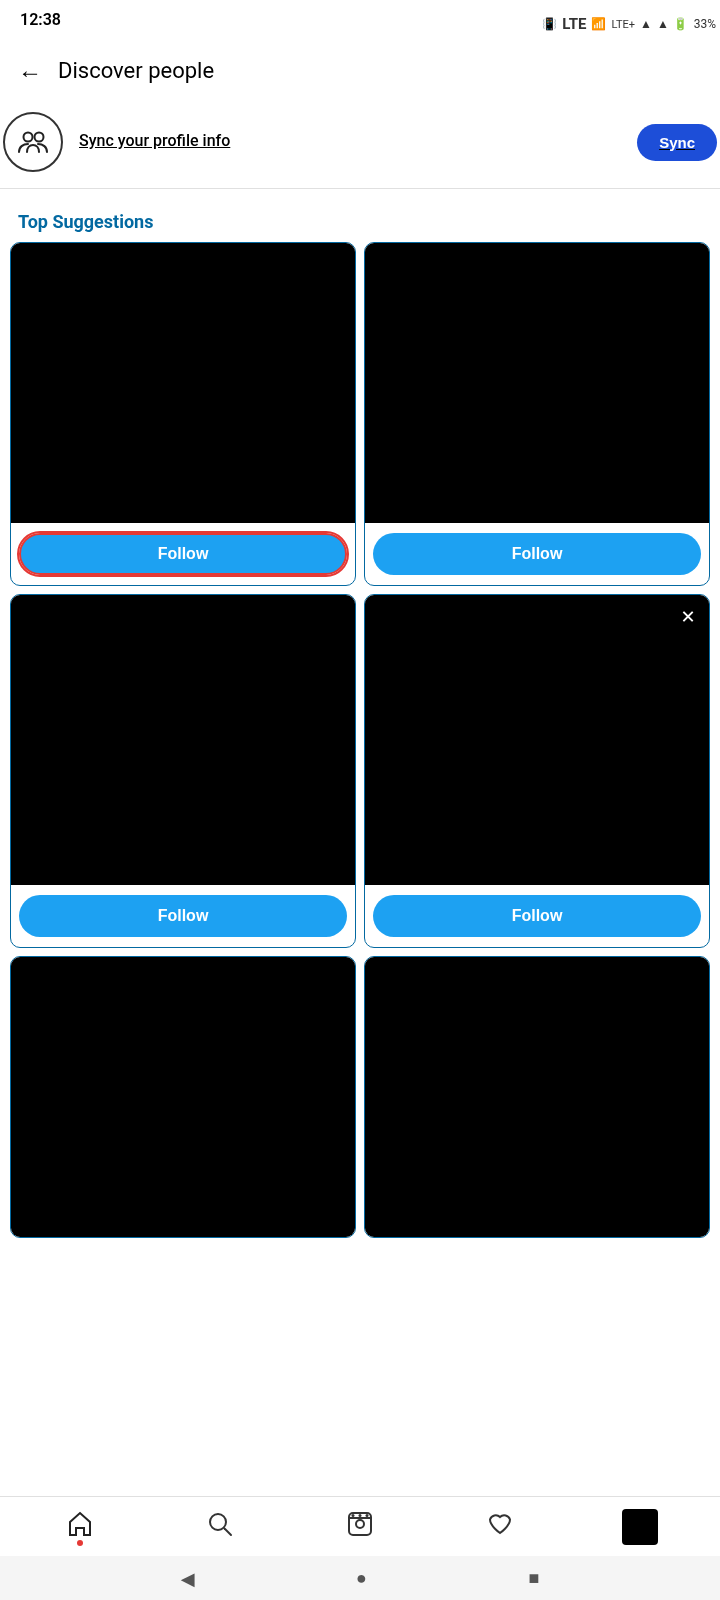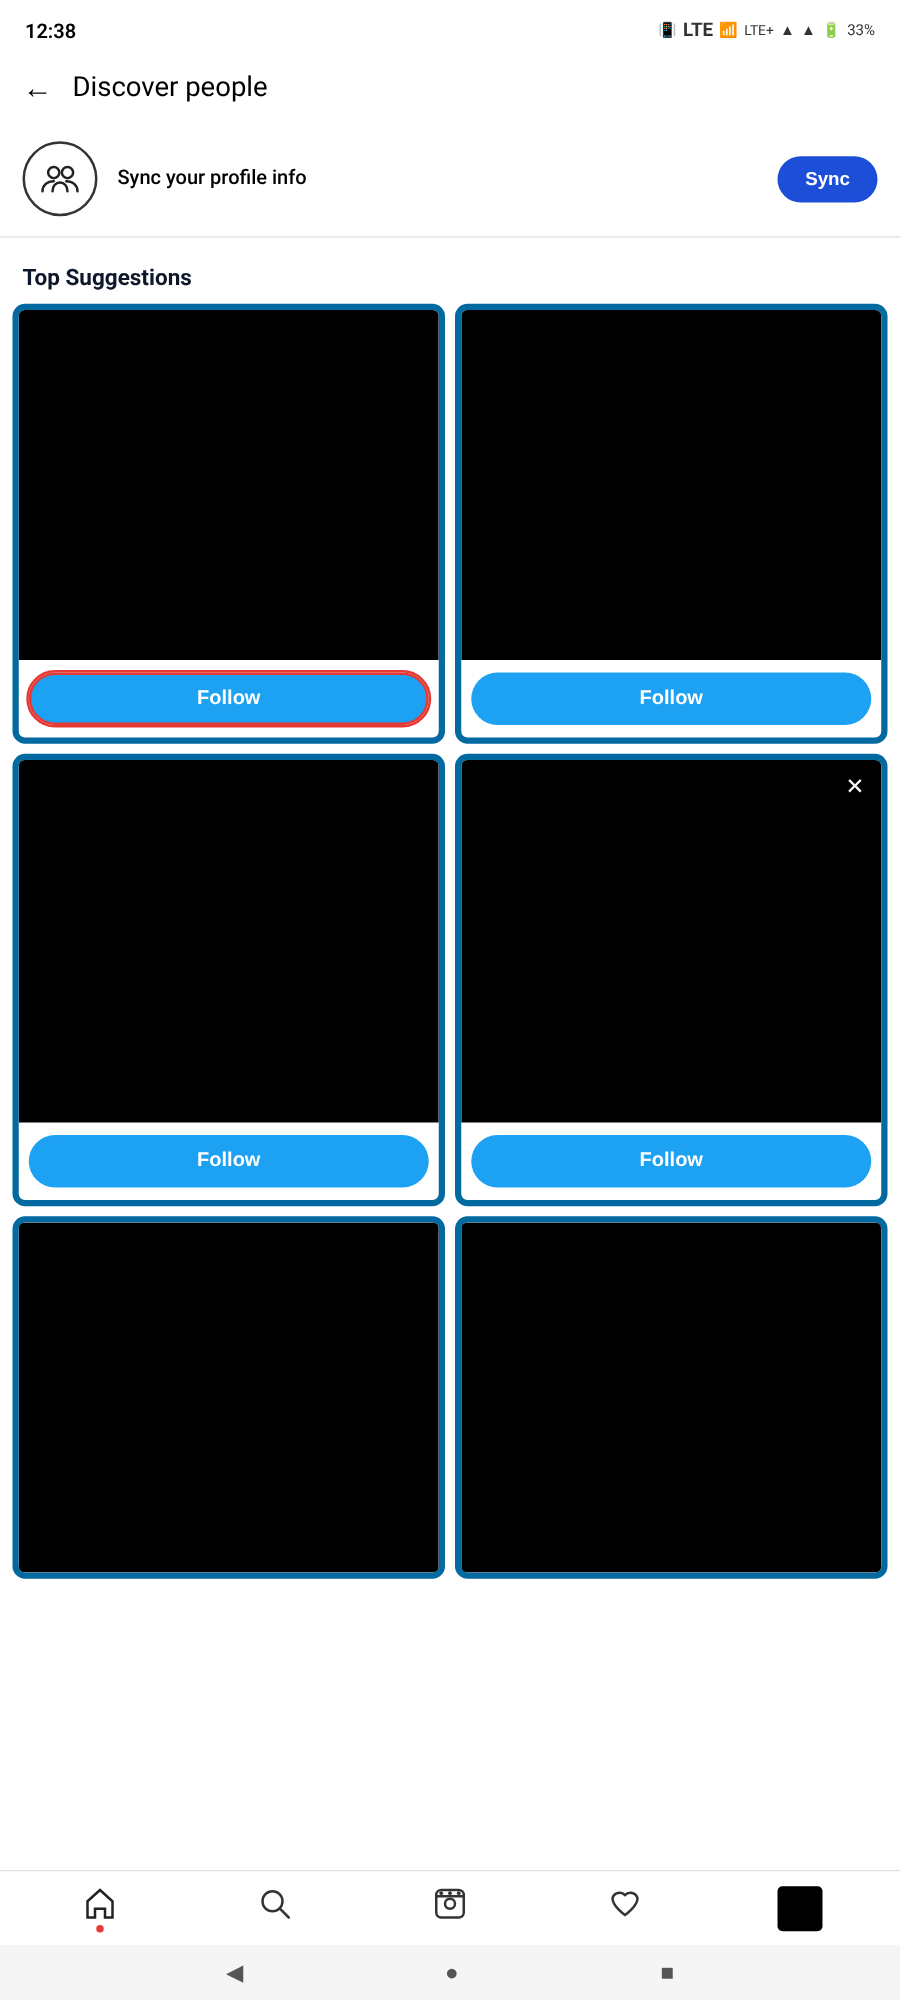--- a/index.html
+++ b/index.html
@@ -10,22 +10,21 @@
       background: #fff;
       font-family: -apple-system, BlinkMacSystemFont, 'Segoe UI', Roboto, sans-serif;
       position: relative;
       overflow-x: hidden;
     }
 
     
     .status-bar {
       display: flex;
       justify-content: space-between;
-      align-items: center;
-      padding: 10px 20px 6px 20px;
+      padding: 10px 4px 6px 20px;
       height: 44px;
     }
     .status-time {
       font-size: 16px;
       font-weight: 600;
       color: #000;
     }
     .status-icons {
       display: flex;
       align-items: center;
@@ -51,24 +50,25 @@
     .header-title {
       font-size: 22px;
       font-weight: 400;
       color: #000;
     }
 
     
     .sync-section {
       display: flex;
       align-items: center;
-      padding: 16px 18px;
+      padding: 16px 3px;
       gap: 16px;
       border-bottom: 1px solid #e0e0e0;
       margin-bottom: 8px;
+      text-decoration: underline;
     }
     .sync-icon-circle {
       width: 60px;
       height: 60px;
       border-radius: 50%;
       border: 2px solid #333;
       display: flex;
       align-items: center;
       justify-content: center;
       flex-shrink: 0;
@@ -99,35 +99,35 @@
       font-size: 15px;
       font-weight: 600;
       cursor: pointer;
       white-space: nowrap;
     }
 
     
     .section-title {
       font-size: 18px;
       font-weight: 700;
-      color: #0f172a;
+      color: #0369a1;
       padding: 14px 18px 10px 18px;
     }
 
     
     .suggestions-grid {
       display: grid;
       grid-template-columns: 1fr 1fr;
       gap: 8px;
       padding: 0 10px;
       padding-bottom: 10px;
     }
 
     .suggestion-card {
-      border: 5px solid #0369a1;
+      border: 1px solid #0369a1;
       border-radius: 10px;
       overflow: hidden;
       background: #fff;
       position: relative;
     }
 
     .card-image {
       width: 100%;
       height: 280px;
       background: #000;

